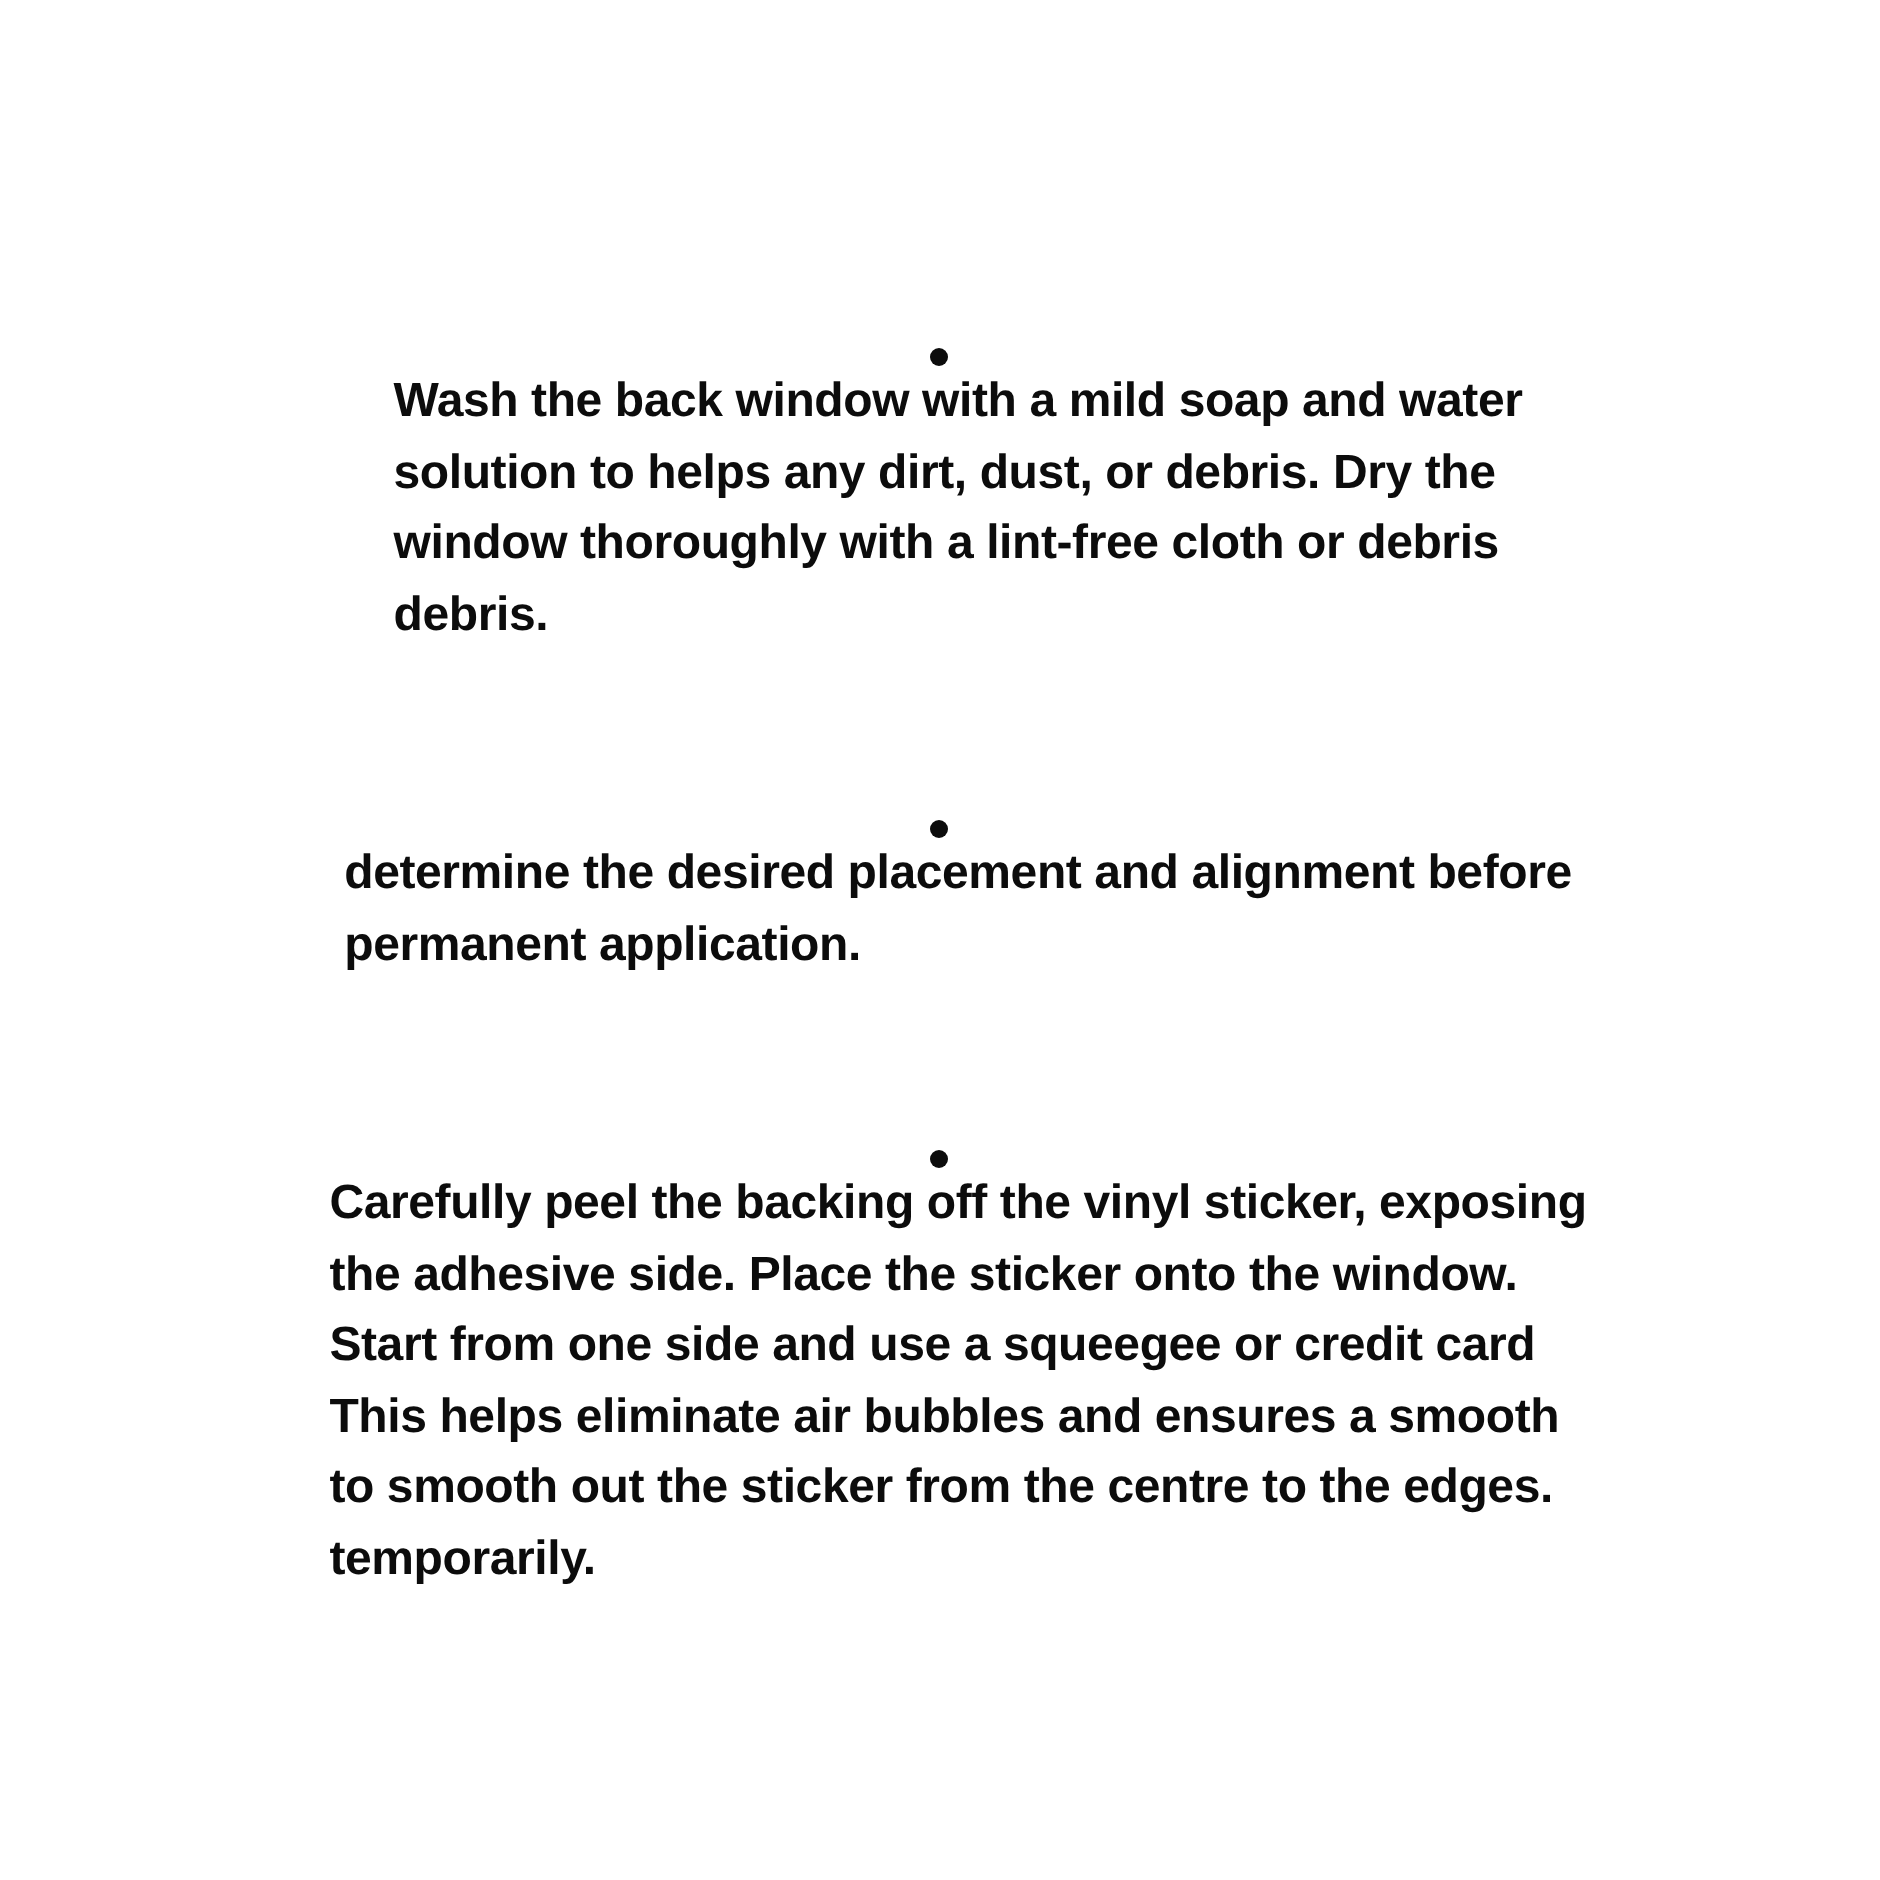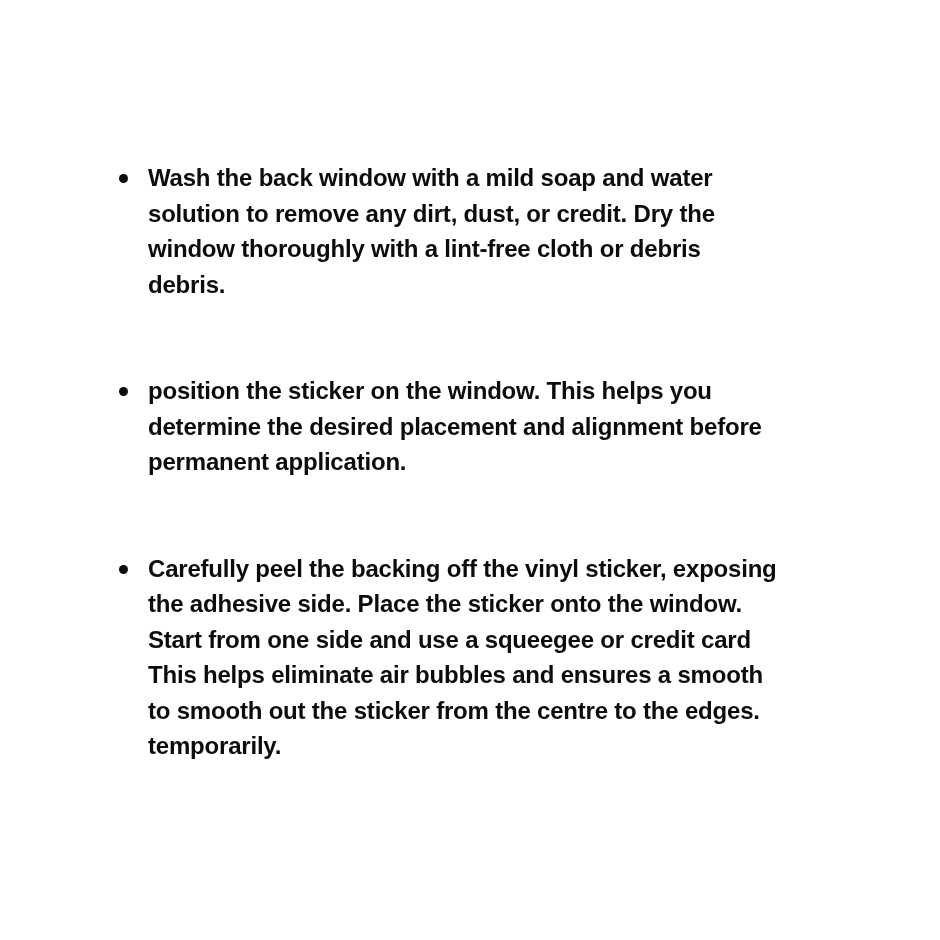--- a/index.html
+++ b/index.html
@@ -15,22 +15,23 @@
     font-family: "Liberation Sans", sans-serif;
   }
   .content {
     position: absolute;
     top: 160px;
     left: 119px;
     width: 720px;
   }
   .bullet-item {
     display: flex;
-    align-items: flex-start;
+    align-items: center;
     margin-bottom: 71px;
+    flex-direction: column;
   }
   .bullet-item:last-child {
     margin-bottom: 12px;
   }
   .bullet-marker {
     flex: none;
     width: 29px;
   }
   .bullet-dot {
     width: 9px;
@@ -52,32 +53,31 @@
 <body>
 
 <div class="content">
 
   <div class="bullet-item">
     <div class="bullet-marker">
       <div class="bullet-dot"></div>
     </div>
     <div class="bullet-text">
       <div>Wash the back window with a mild soap and water</div>
-      <div>solution to remove any dirt, dust, or credit. Dry the</div>
+      <div>solution to helps any dirt, dust, or debris. Dry the</div>
       <div>window thoroughly with a lint-free cloth or debris</div>
       <div>debris.</div>
     </div>
   </div>
 
   <div class="bullet-item">
     <div class="bullet-marker">
       <div class="bullet-dot"></div>
     </div>
     <div class="bullet-text">
-      <div>position the sticker on the window. This helps you</div>
       <div>determine the desired placement and alignment before</div>
       <div>permanent application.</div>
     </div>
   </div>
 
   <div class="bullet-item">
     <div class="bullet-marker">
       <div class="bullet-dot"></div>
     </div>
     <div class="bullet-text">

